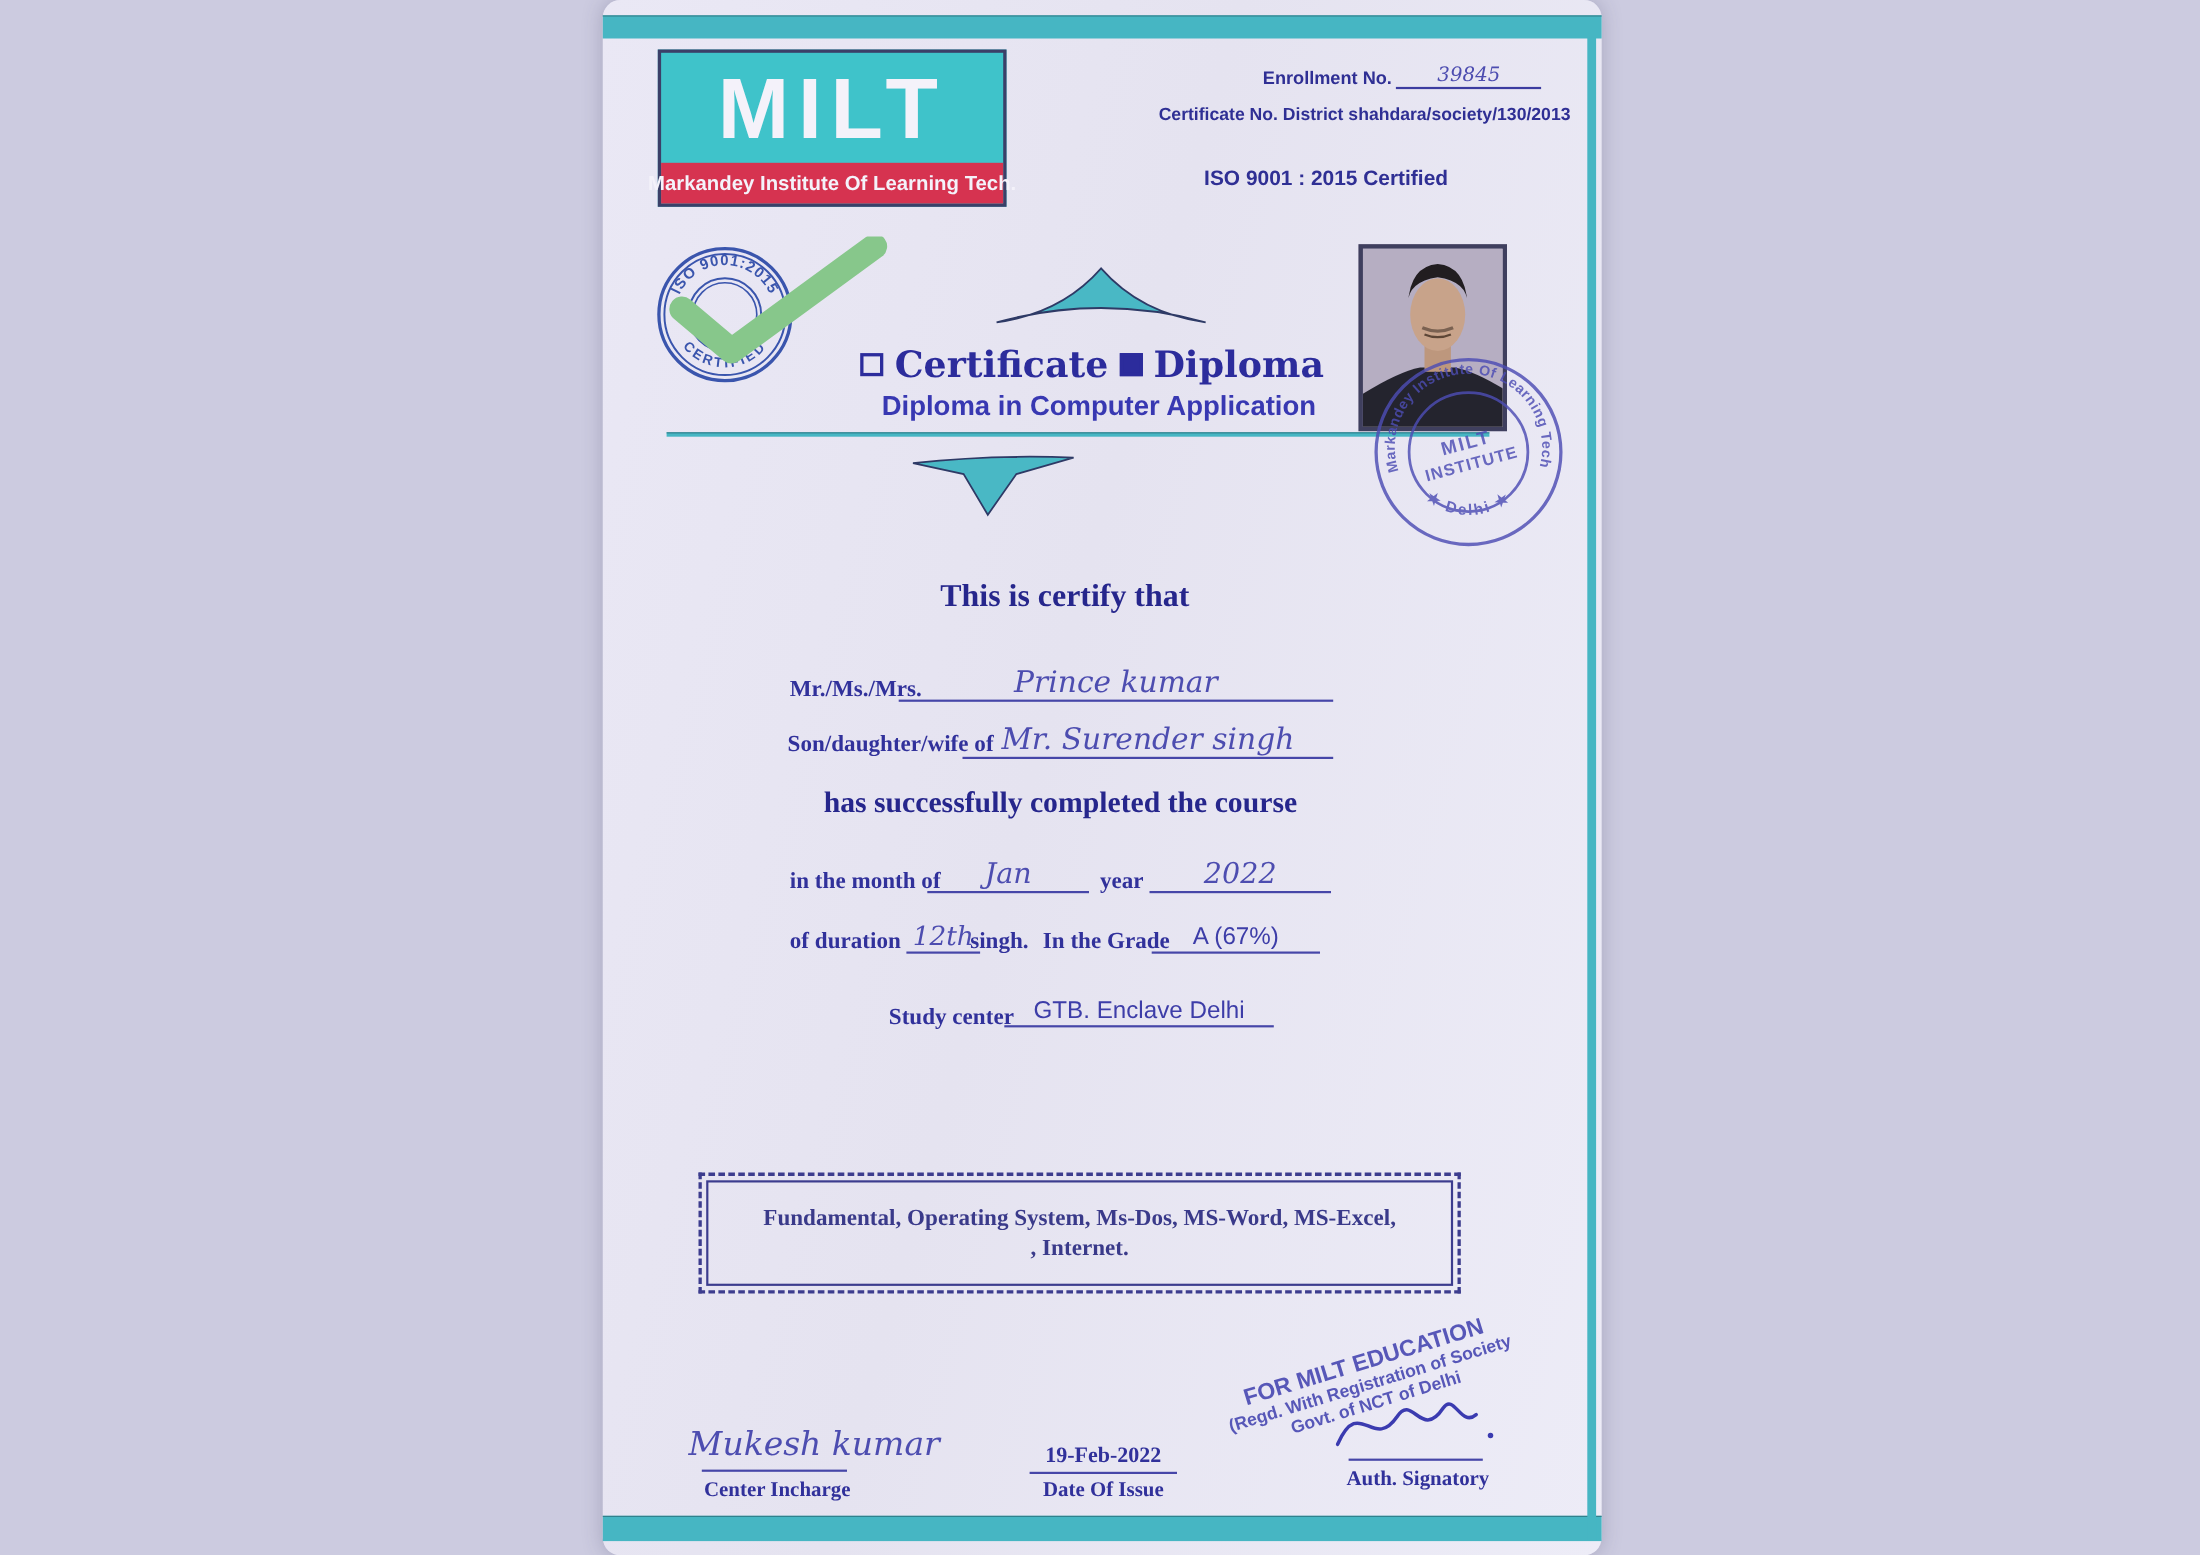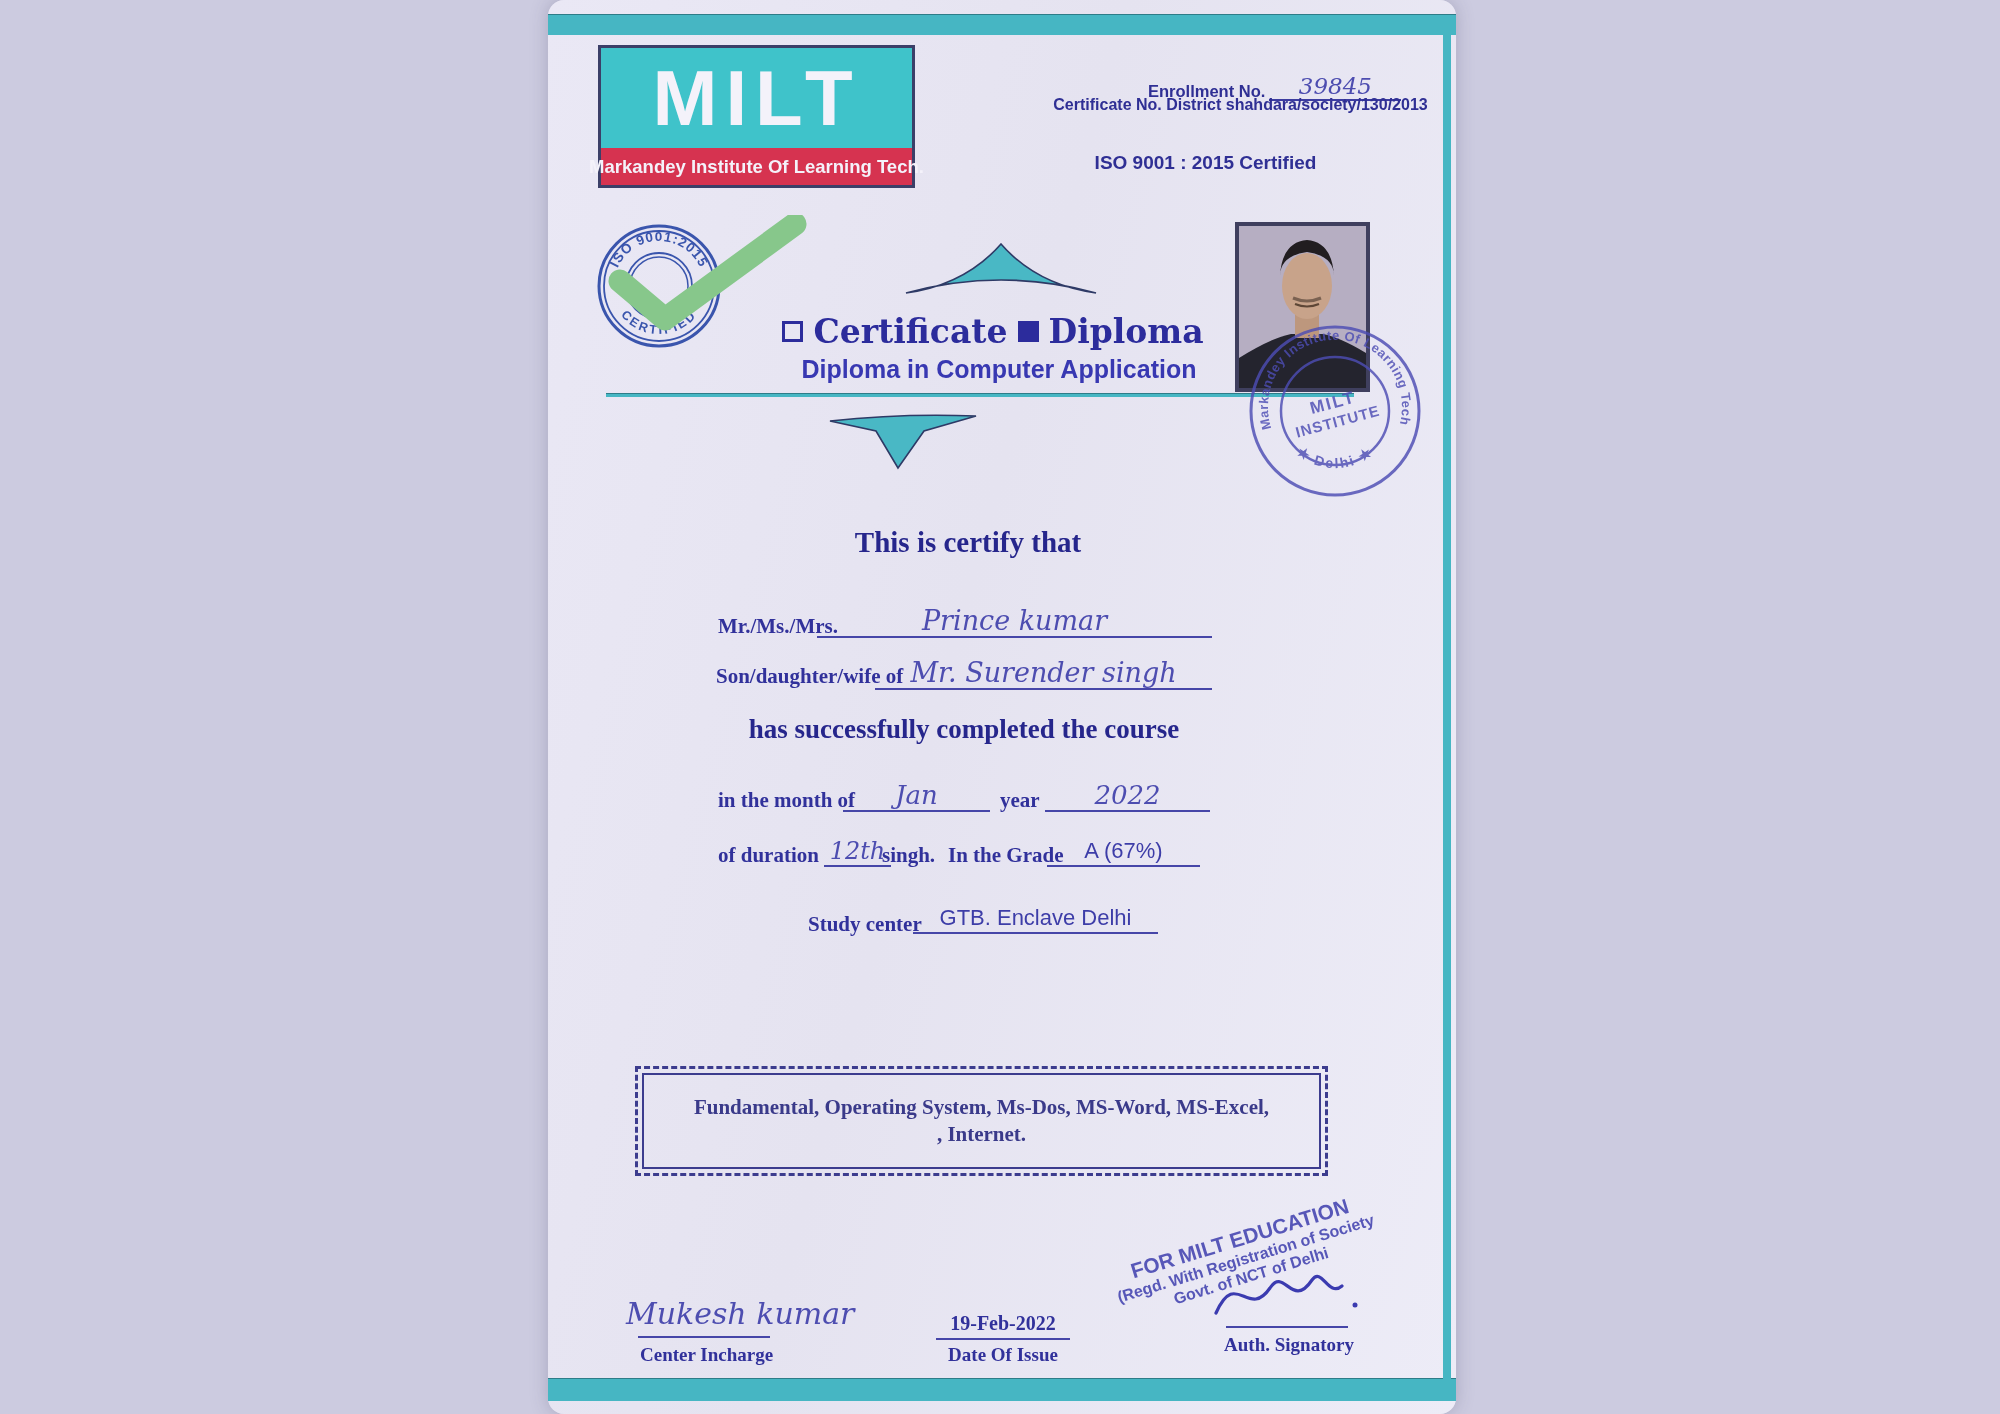--- a/index.html
+++ b/index.html
@@ -30,21 +30,21 @@
   .logo-top{height:100px;display:flex;align-items:center;justify-content:center;}
   .logo-top span{font-family:"Liberation Sans",sans-serif;font-weight:900;font-size:78px;color:#f4f2fa;letter-spacing:8px;line-height:1;}
   .logo-bottom{height:37px;background:var(--red);display:flex;align-items:center;justify-content:center;}
   .logo-bottom span{font-family:"Liberation Sans",sans-serif;font-weight:700;font-size:18.5px;color:#f4f2fa;white-space:nowrap;}
 
   
   .hr-line{position:absolute;font-family:"Liberation Sans",sans-serif;font-weight:700;color:#2f2f94;}
   .hr1{left:600px;top:60px;width:260px;display:flex;align-items:flex-end;gap:4px;}
   .hr1 .lab{font-size:16.5px;}
   .hr1 .val{width:132px;border-bottom:2px solid #3c3ca0;text-align:center;
-    font-family:"DejaVu Serif",serif;font-style:italic;font-weight:500;font-size:23px;color:var(--ink);line-height:1;padding-bottom:1px;margin-top:15px;}
+    font-family:"DejaVu Serif",serif;font-style:italic;font-weight:500;font-size:18px;color:var(--ink);line-height:1;padding-bottom:1px;}
   .hr2{left:505px;top:96px;width:375px;text-align:center;font-size:16px;}
   .hr3{left:430px;top:122px;width:455px;text-align:center;font-size:19px;}
   .hr4{left:430px;top:152px;width:455px;text-align:center;font-size:19px;}
 
   .iso-seal{position:absolute;left:45px;top:215px;width:230px;height:150px;}
   .arrow-up{position:absolute;left:357px;top:241px;width:192px;height:56px;}
   .arrow-down{position:absolute;left:280px;top:412px;width:150px;height:58px;}
 
   .title-row{position:absolute;left:60px;top:312px;width:770px;display:flex;align-items:center;justify-content:center;gap:10px;
     font-family:"DejaVu Serif",serif;font-weight:700;font-size:33px;color:#2c2c9c;}

